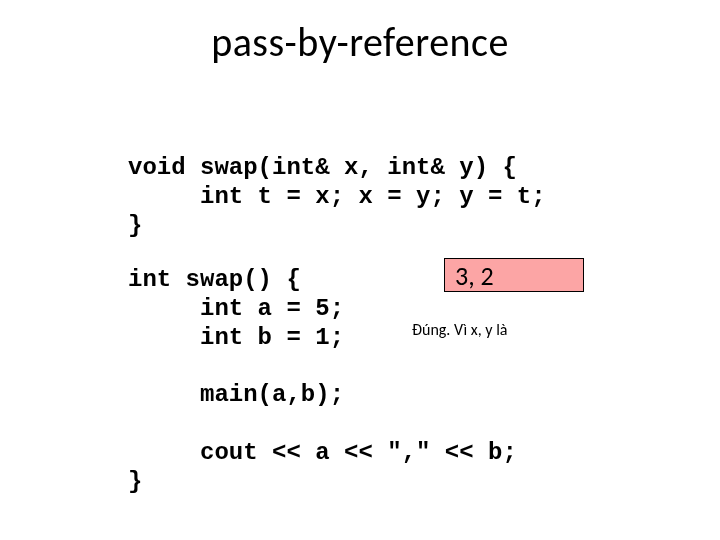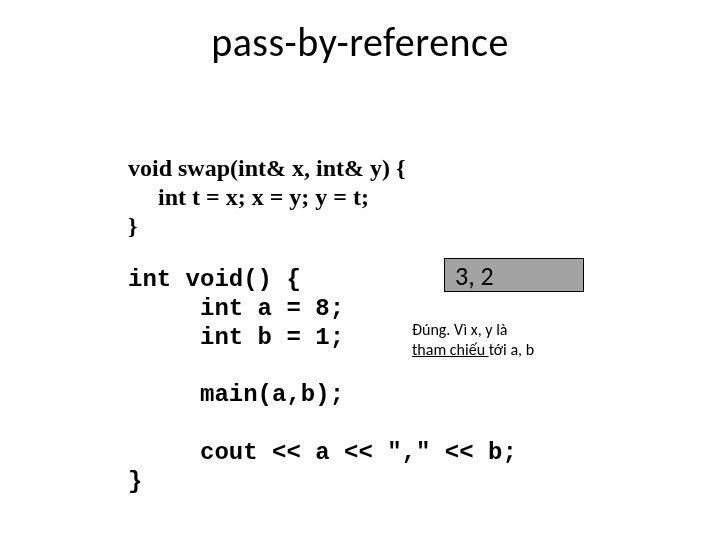--- a/index.html
+++ b/index.html
@@ -29,30 +29,30 @@
   }
   .code {
     position: absolute;
     left: 128px;
     font-family: "Courier New", Courier, monospace;
     font-size: 24px;
     line-height: 1.2;
     white-space: pre;
     font-weight: bold;
   }
-  .code-block-1 { top: 154px; font-family: Liberation Serif, serif; }
+  .code-block-1 { top: 154px; }
   .code-block-2 { top: 266px; }
   .output-box {
     position: absolute;
     top: 258px;
     left: 444px;
     width: 140px;
     height: 34px;
     border: 1px solid #000;
-    background: #a3a3a3;
+    background: #fca5a5;
     font-size: 26px;
     line-height: 34px;
     padding-left: 10px;
     box-sizing: border-box;
   }
   .explain {
     position: absolute;
     top: 320px;
     left: 412px;
     font-size: 16px;
@@ -67,31 +67,28 @@
 <body>
 
 <div class="slide">
 
   <div class="title">pass-by-reference</div>
 
   <div class="code code-block-1"><span>void swap(int&amp; x, int&amp; y) {</span>
 <span>     int t = x; x = y; y = t;</span>
 <span>}</span></div>
 
-  <div class="code code-block-2"><span>int void() {</span>
-<span>     int a = 8;</span>
+  <div class="code code-block-2"><span>int swap() {</span>
+<span>     int a = 5;</span>
 <span>     int b = 1;</span>
 <span></span>
 <span>     main(a,b);</span>
 <span></span>
 <span>     cout &lt;&lt; a &lt;&lt; "," &lt;&lt; b;</span>
 <span>}</span></div>
 
   <div class="output-box">3, 2</div>
 
   <div class="explain">
     <div>Đúng. Vì x, y là</div>
-    <div>
-      <span class="underline">tham chiếu </span><span>tới a, b</span>
-    </div>
   </div>
 
 </div>
 
 </body></html>

